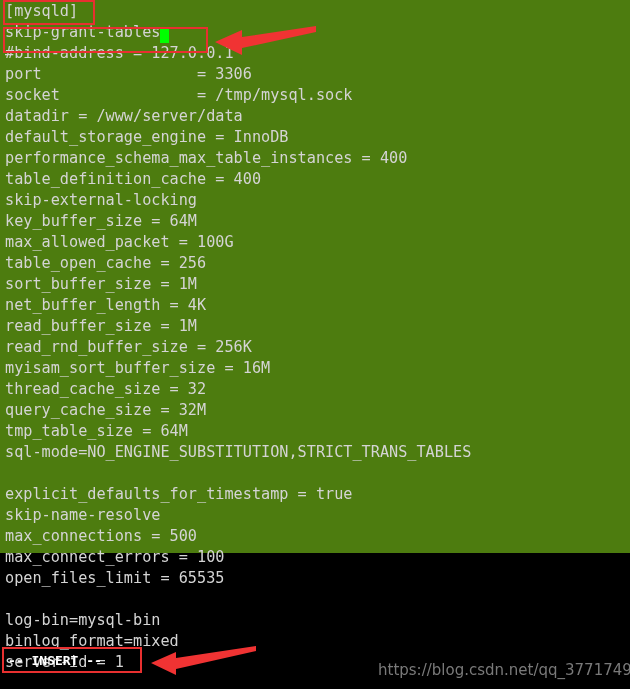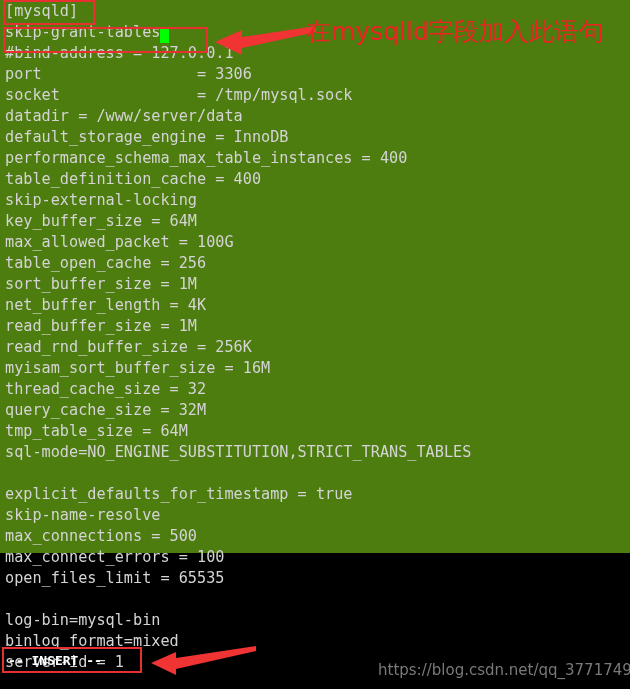--- a/index.html
+++ b/index.html
@@ -147,17 +147,16 @@
   <div class="hl-box" id="box-insert"></div>
 
   <svg class="arrow" id="arrow-top" viewBox="0 0 106 34">
     <path d="M 3 18 L 30 6 L 30 13 L 104 2 L 104 8 L 30 24 L 30 31 Z" fill="#f03333"></path>
   </svg>
 
   <svg class="arrow" id="arrow-bottom" viewBox="0 0 110 32">
     <path d="M 3 19 L 28 8 L 28 14 L 108 2 L 108 7 L 28 25 L 28 31 Z" fill="#f03333"></path>
   </svg>
 
-  <div class="note" id="note-top">在mysqlld字段加入此语句</div>
 
   <div id="watermark">https://blog.csdn.net/qq_37717494</div>
 
 </div>
 
 </body></html>

